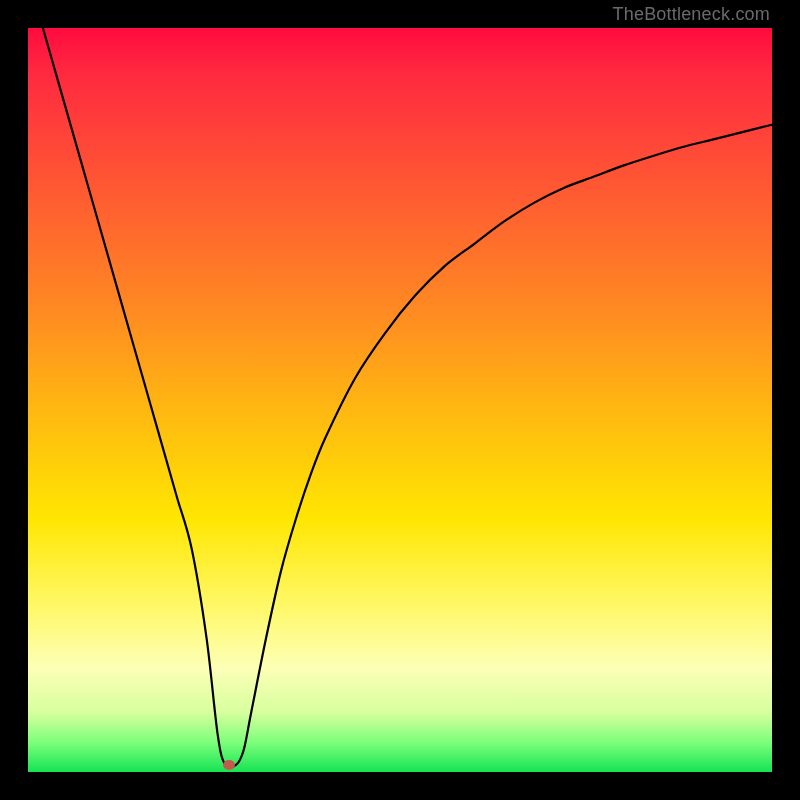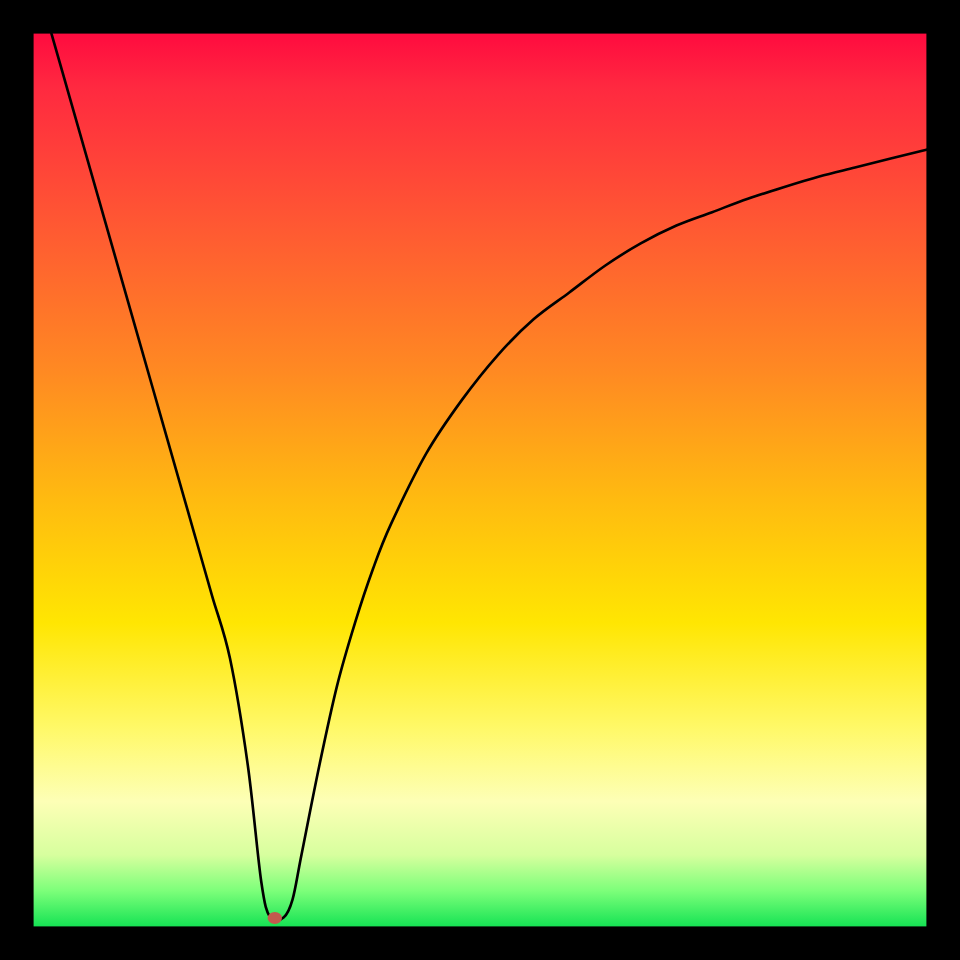--- a/index.html
+++ b/index.html
@@ -59,13 +59,14 @@
 </head>
 <body>
 
 <div class="frame">
   <div class="plot-area">
     <svg class="curve" viewBox="0 0 744 744" preserveAspectRatio="none">
       <path id="curve-path" fill="none" stroke="#000" stroke-width="2.2" stroke-linejoin="round" stroke-linecap="round" d="M 14.88 0.00 C 17.36 8.68, 24.80 34.72, 29.76 52.08 C 34.72 69.44, 39.68 86.80, 44.64 104.16 C 49.60 121.52, 54.56 138.88, 59.52 156.24 C 64.48 173.60, 69.44 190.96, 74.40 208.32 C 79.36 225.68, 84.32 243.04, 89.28 260.40 C 94.24 277.76, 99.20 295.12, 104.16 312.48 C 109.12 329.84, 114.08 347.20, 119.04 364.56 C 124.00 381.92, 128.96 399.28, 133.92 416.64 C 138.88 434.00, 143.84 451.36, 148.80 468.72 C 153.76 486.08, 158.72 497.24, 163.68 520.80 C 168.64 544.36, 174.22 579.08, 178.56 610.08 C 182.90 641.08, 186.62 685.72, 189.72 706.80 C 192.82 727.88, 194.06 731.60, 197.16 736.56 C 200.26 741.52, 205.22 739.04, 208.32 736.56 C 211.42 734.08, 213.28 730.36, 215.76 721.68 C 218.24 713.00, 219.48 703.08, 223.20 684.48 C 226.92 665.88, 233.12 633.64, 238.08 610.08 C 243.04 586.52, 248.00 562.96, 252.96 543.12 C 257.92 523.28, 262.88 507.16, 267.84 491.04 C 272.80 474.92, 277.76 460.04, 282.72 446.40 C 287.68 432.76, 290.16 425.32, 297.60 409.20 C 305.04 393.08, 317.44 367.04, 327.36 349.68 C 337.28 332.32, 347.20 318.68, 357.12 305.04 C 367.04 291.40, 376.96 279.00, 386.88 267.84 C 396.80 256.68, 406.72 246.76, 416.64 238.08 C 426.56 229.40, 436.48 223.20, 446.40 215.76 C 456.32 208.32, 466.24 200.26, 476.16 193.44 C 486.08 186.62, 496.00 180.42, 505.92 174.84 C 515.84 169.26, 525.76 164.30, 535.68 159.96 C 545.60 155.62, 555.52 152.52, 565.44 148.80 C 575.36 145.08, 585.28 141.11, 595.20 137.64 C 605.12 134.17, 615.04 131.07, 624.96 127.97 C 634.88 124.87, 644.80 121.77, 654.72 119.04 C 664.64 116.31, 674.56 114.08, 684.48 111.60 C 694.40 109.12, 704.32 106.64, 714.24 104.16 C 724.16 101.68, 739.04 97.96, 744.00 96.72"></path>
     </svg>
     <div class="marker" id="min-marker" style="left: 200.88px; top: 736.56px;"></div>
   </div>
+  <div class="attrib">TheBottleneck.com</div>
 </div>
 
 </body></html>

